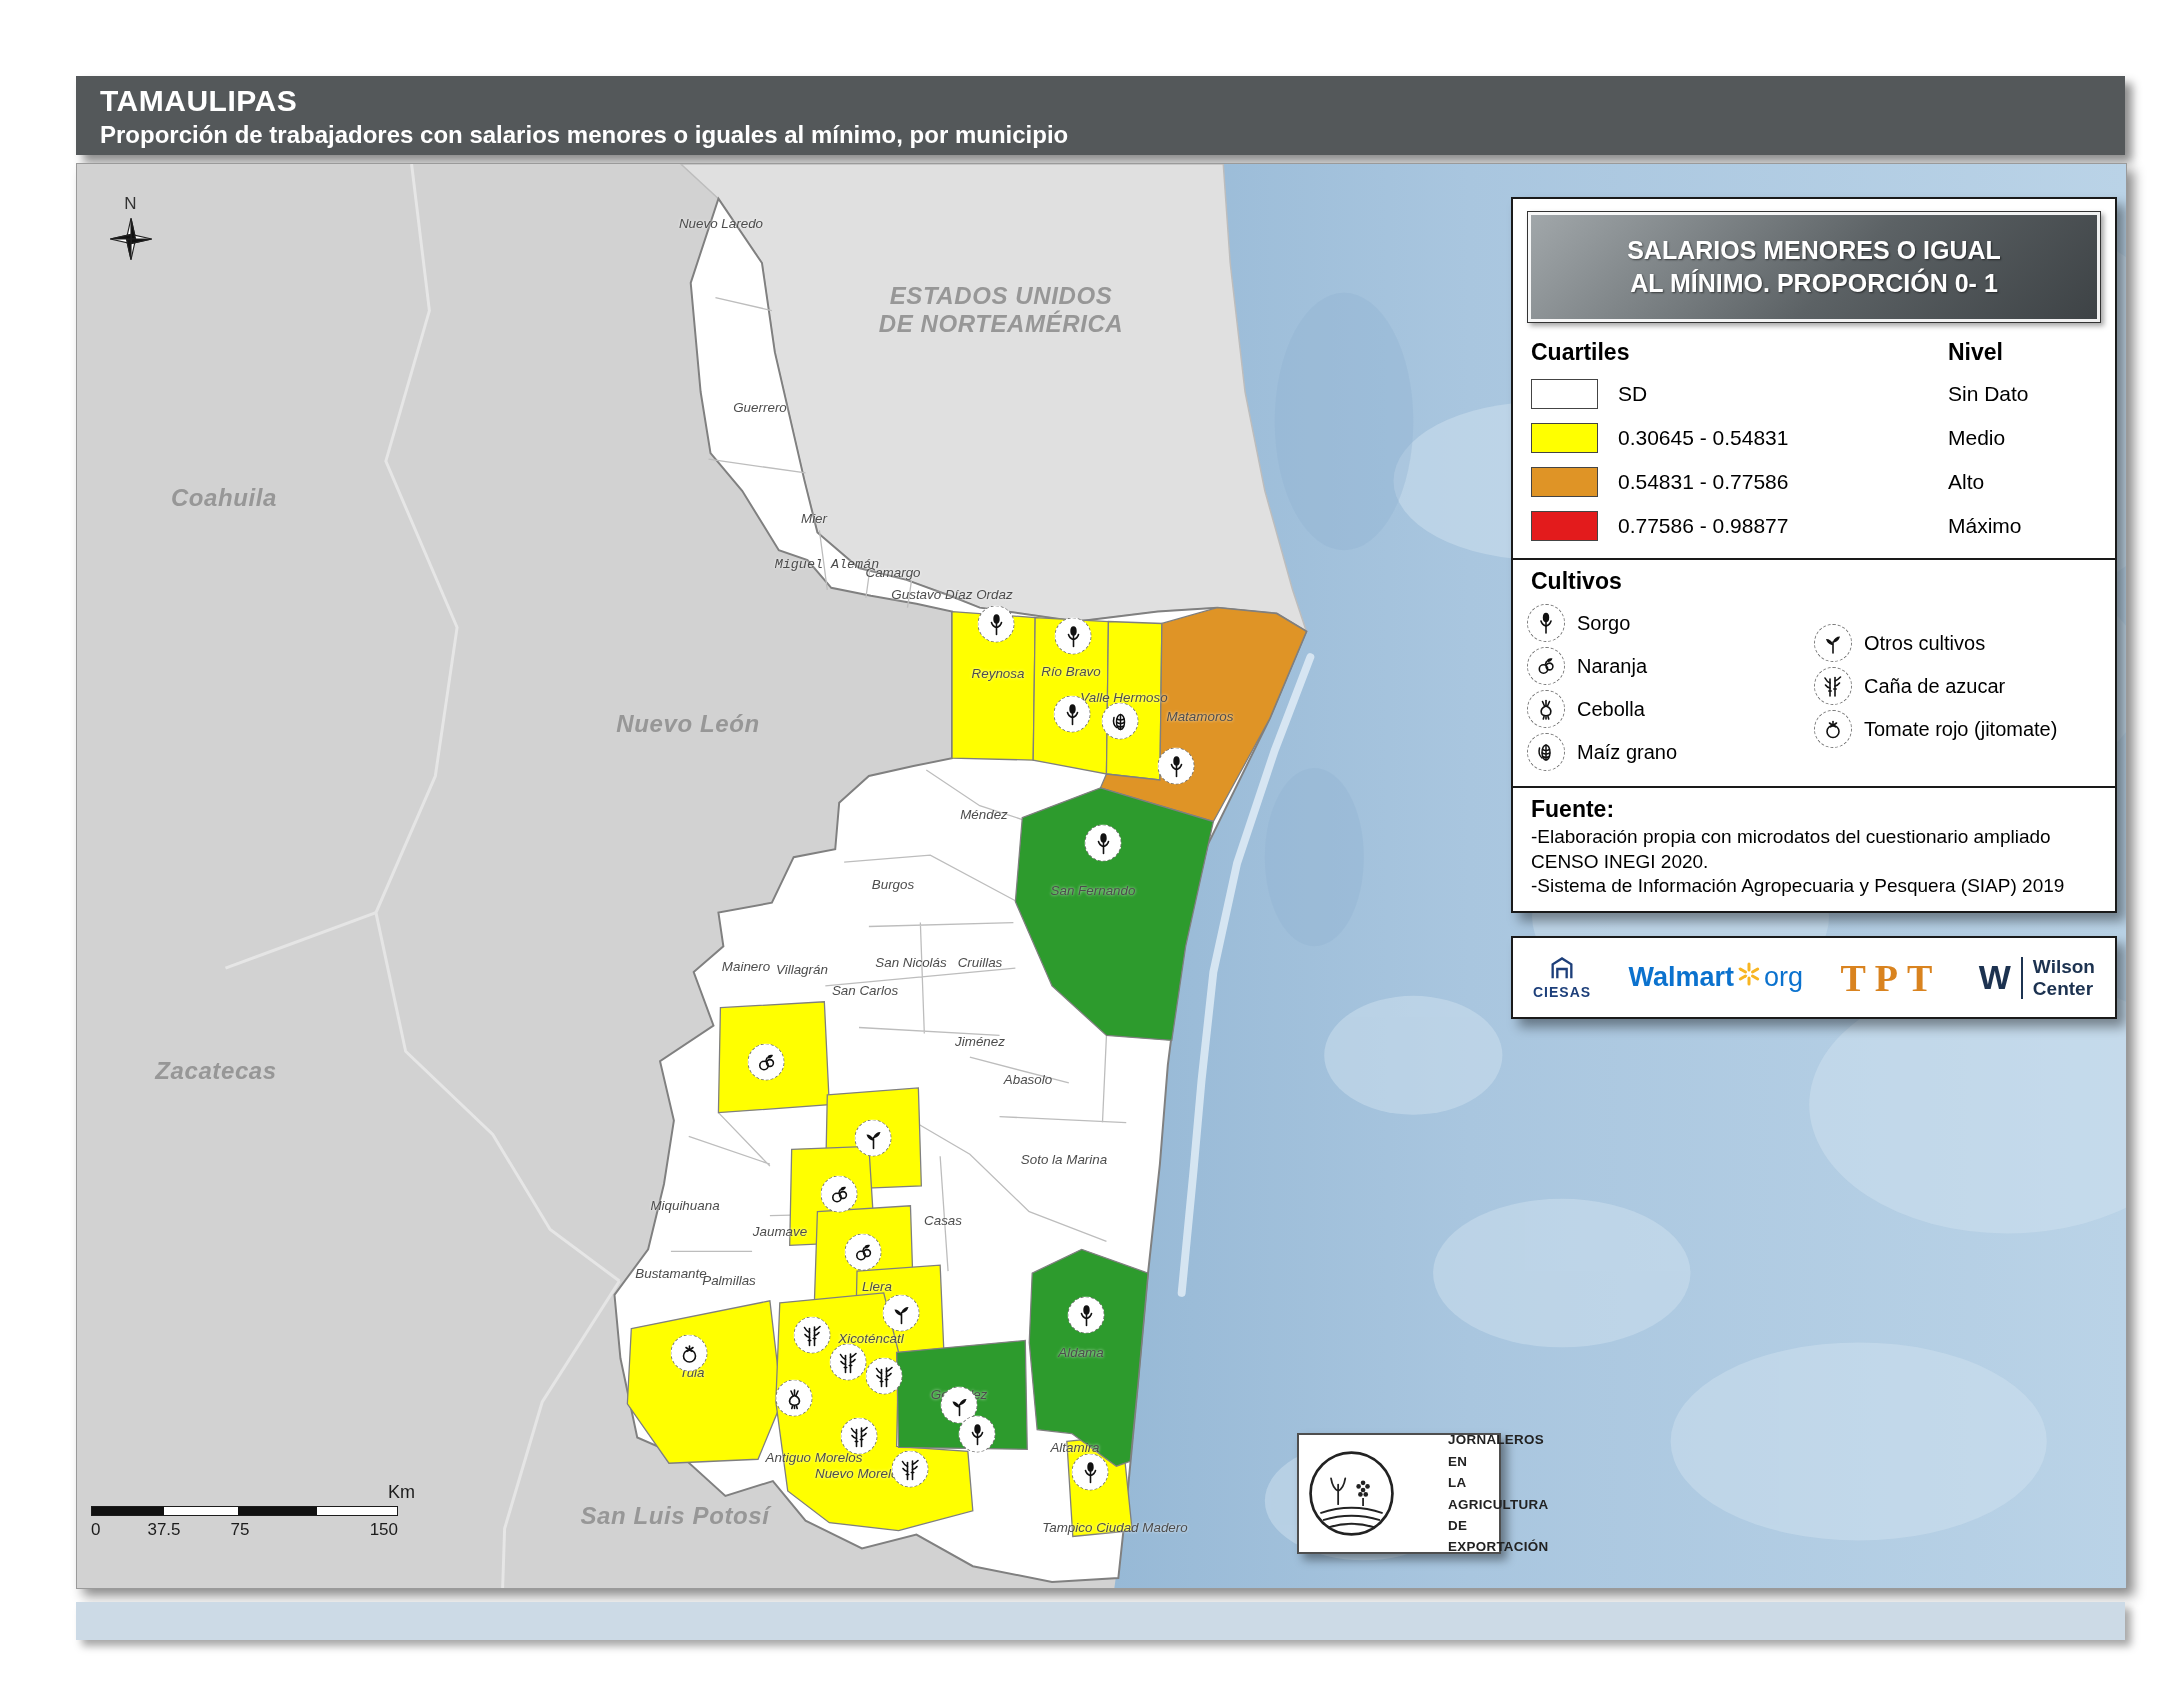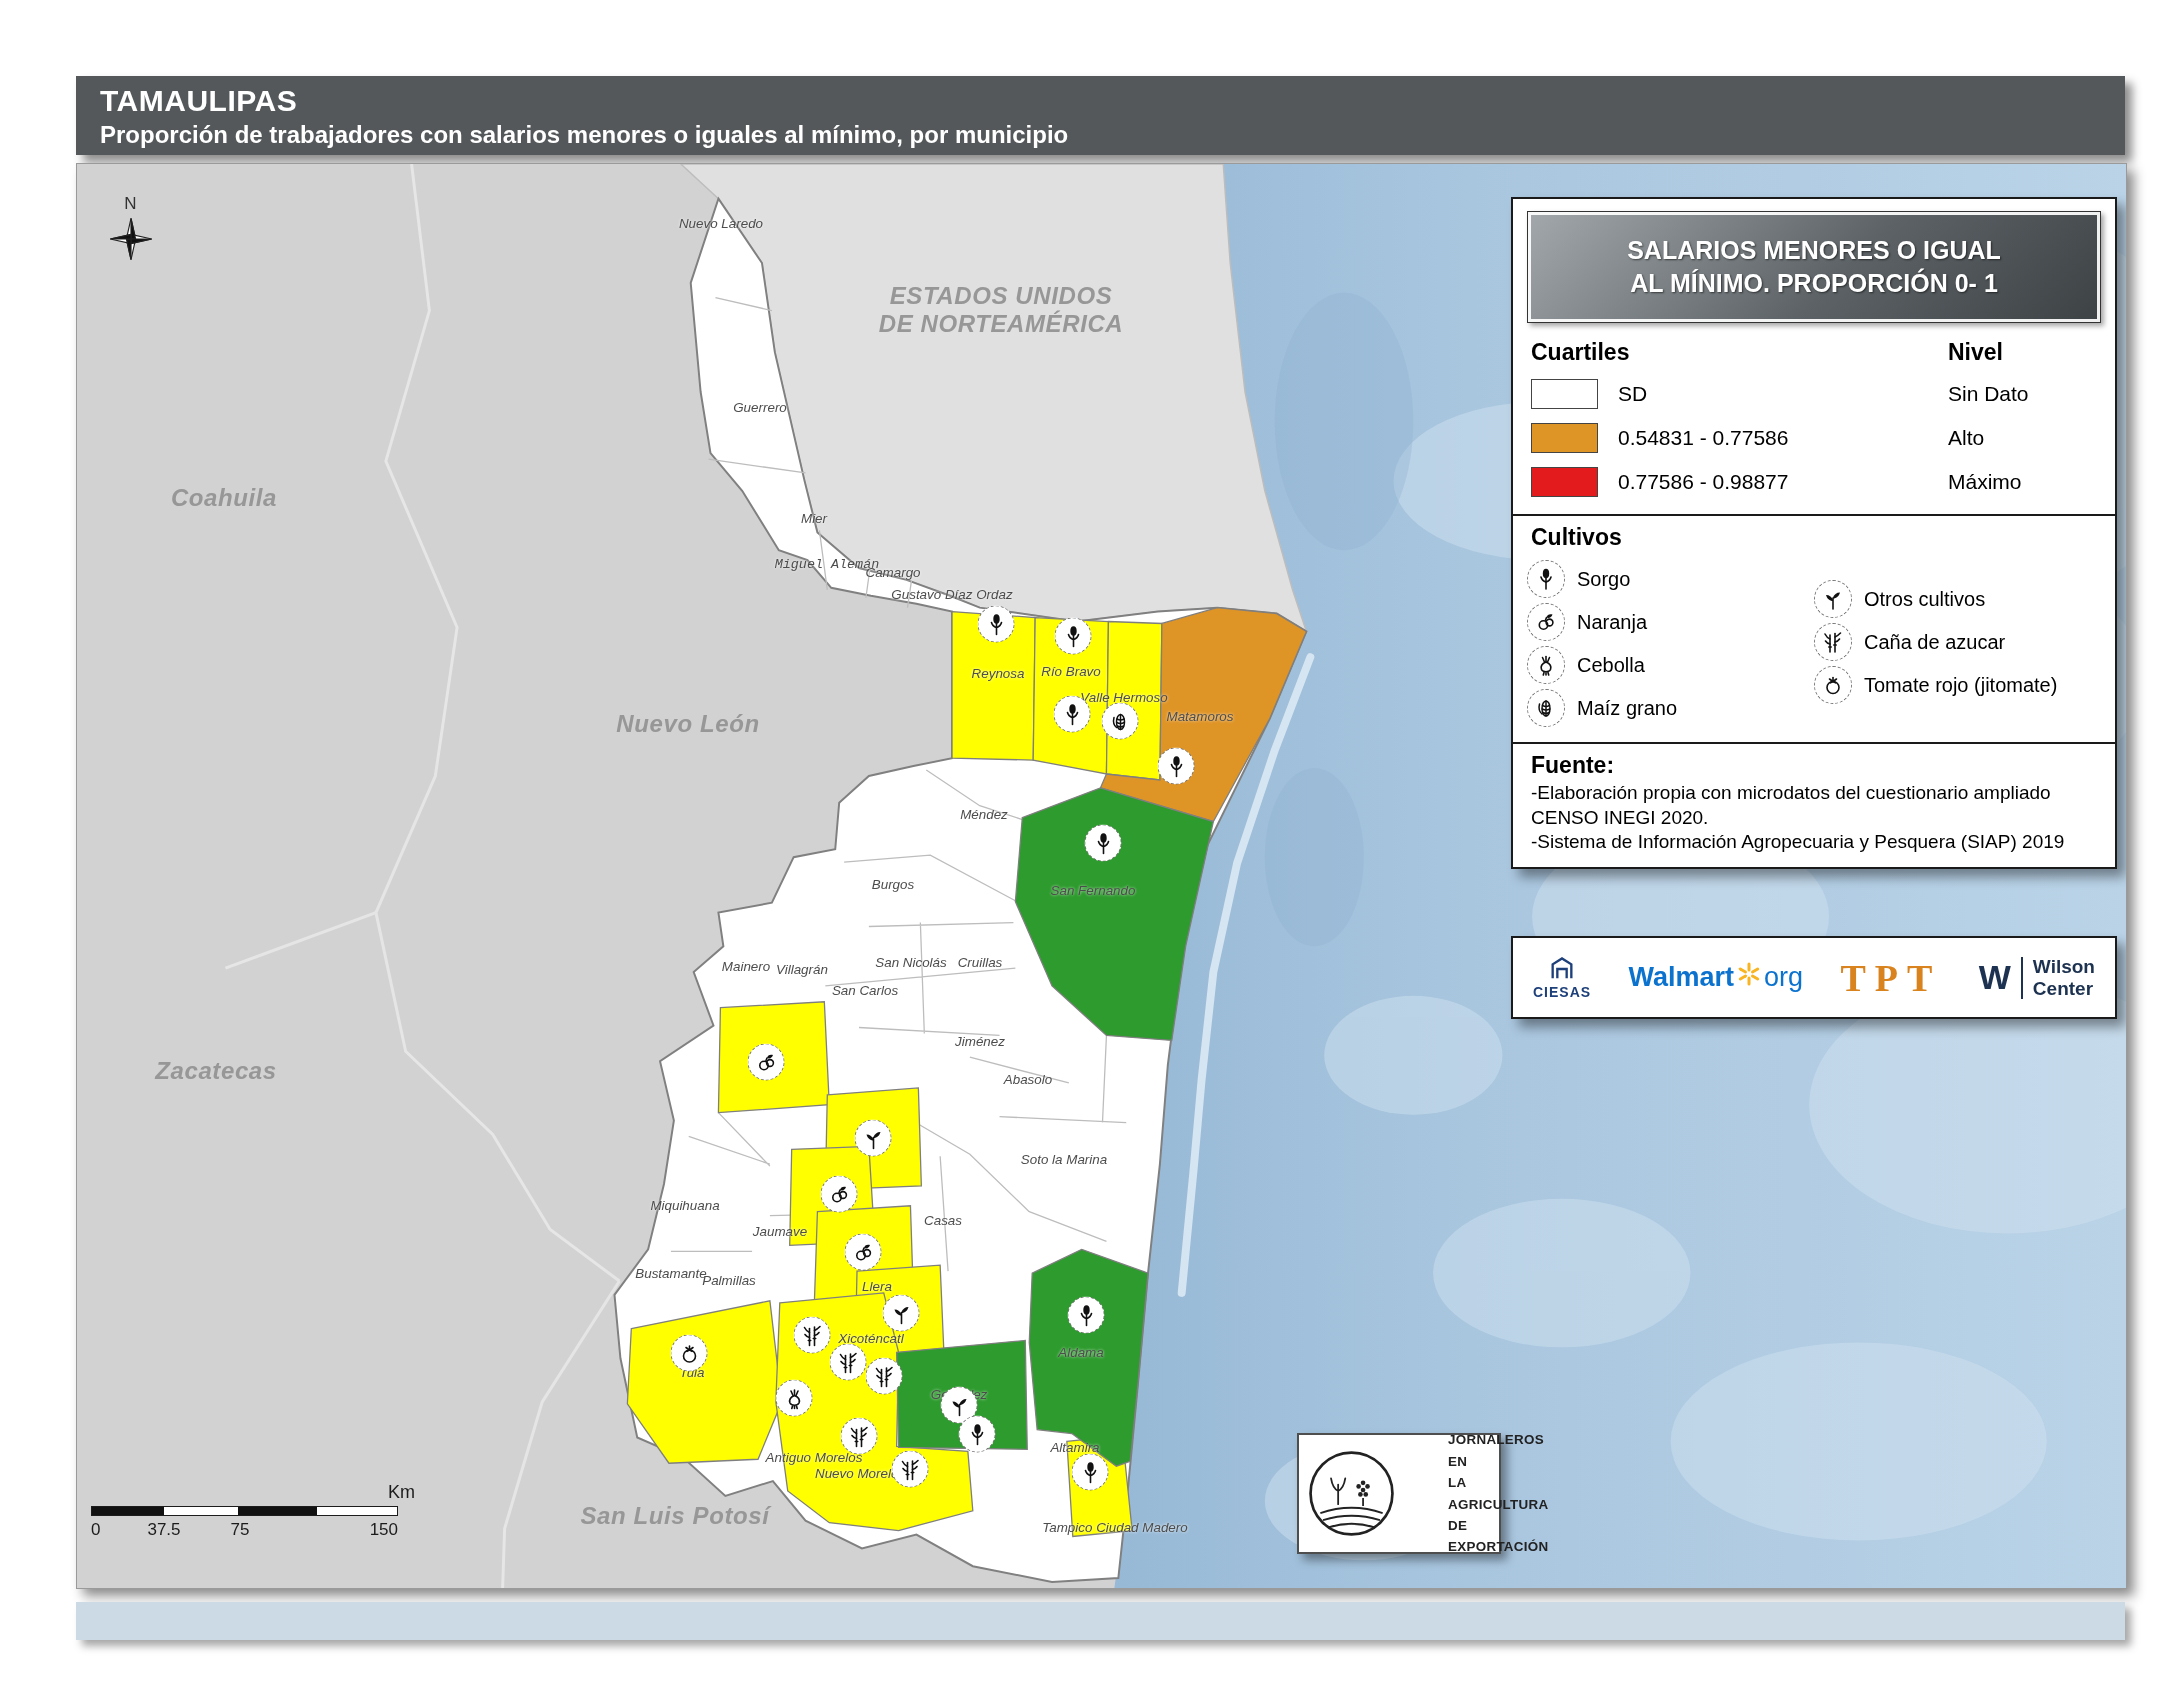--- a/index.html
+++ b/index.html
@@ -418,20 +418,25 @@
       <span>Cuartiles</span>
       <span>Nivel</span>
     </div>
     <div>
       <div class="leg-row">
         <span class="swatch" style="background: rgb(255, 255, 255);"></span>
         <span class="range">SD</span>
         <span class="level">Sin Dato</span>
       </div>
       <div class="leg-row">
+        <span class="swatch" style="background: rgb(255, 255, 0);"></span>
+        <span class="range">0.30645 - 0.54831</span>
+        <span class="level">Medio</span>
+      </div>
+      <div class="leg-row">
         <span class="swatch" style="background: rgb(223, 148, 38);"></span>
         <span class="range">0.54831 - 0.77586</span>
         <span class="level">Alto</span>
       </div>
       <div class="leg-row">
         <span class="swatch" style="background: rgb(227, 27, 28);"></span>
         <span class="range">0.77586 - 0.98877</span>
         <span class="level">Máximo</span>
       </div>
     </div>

